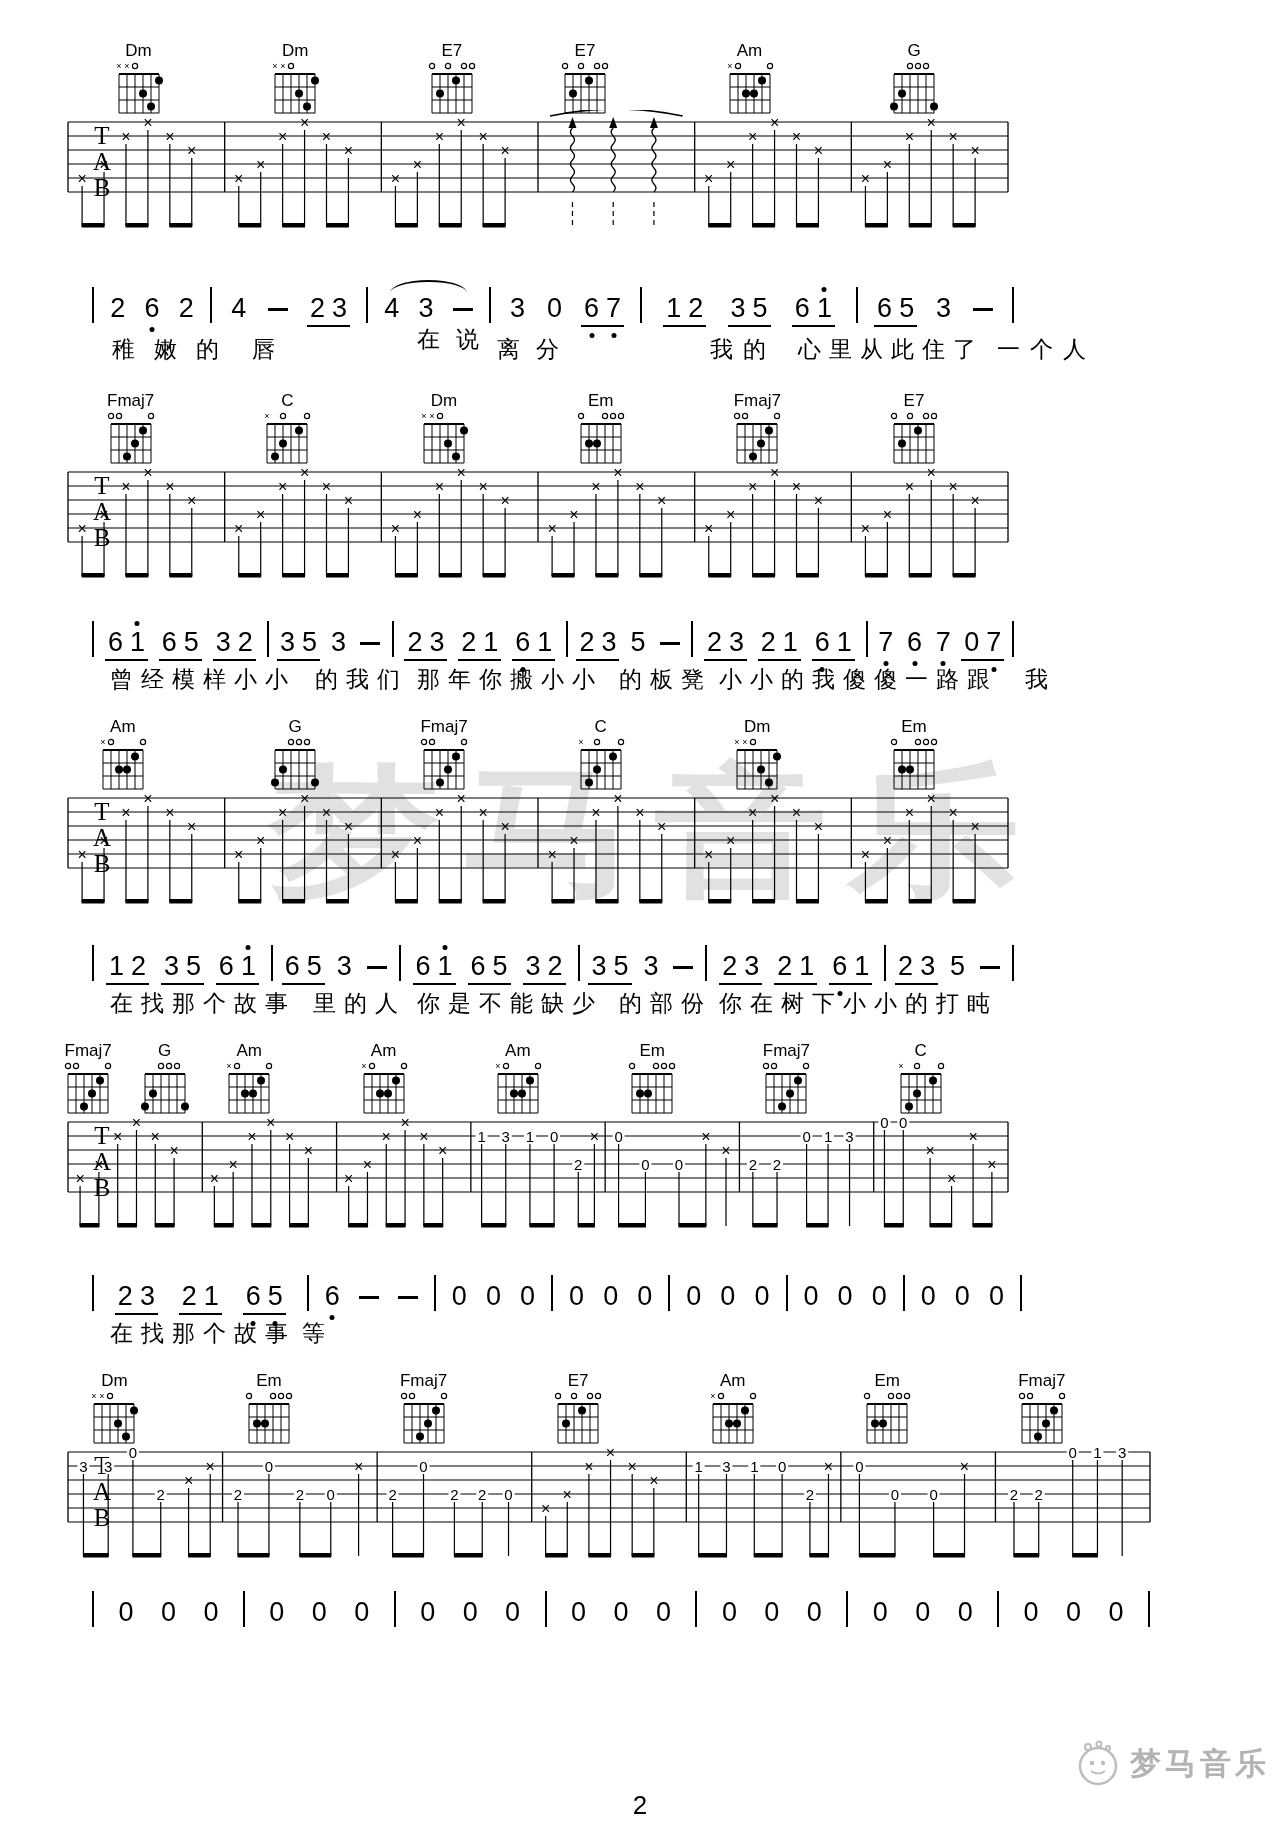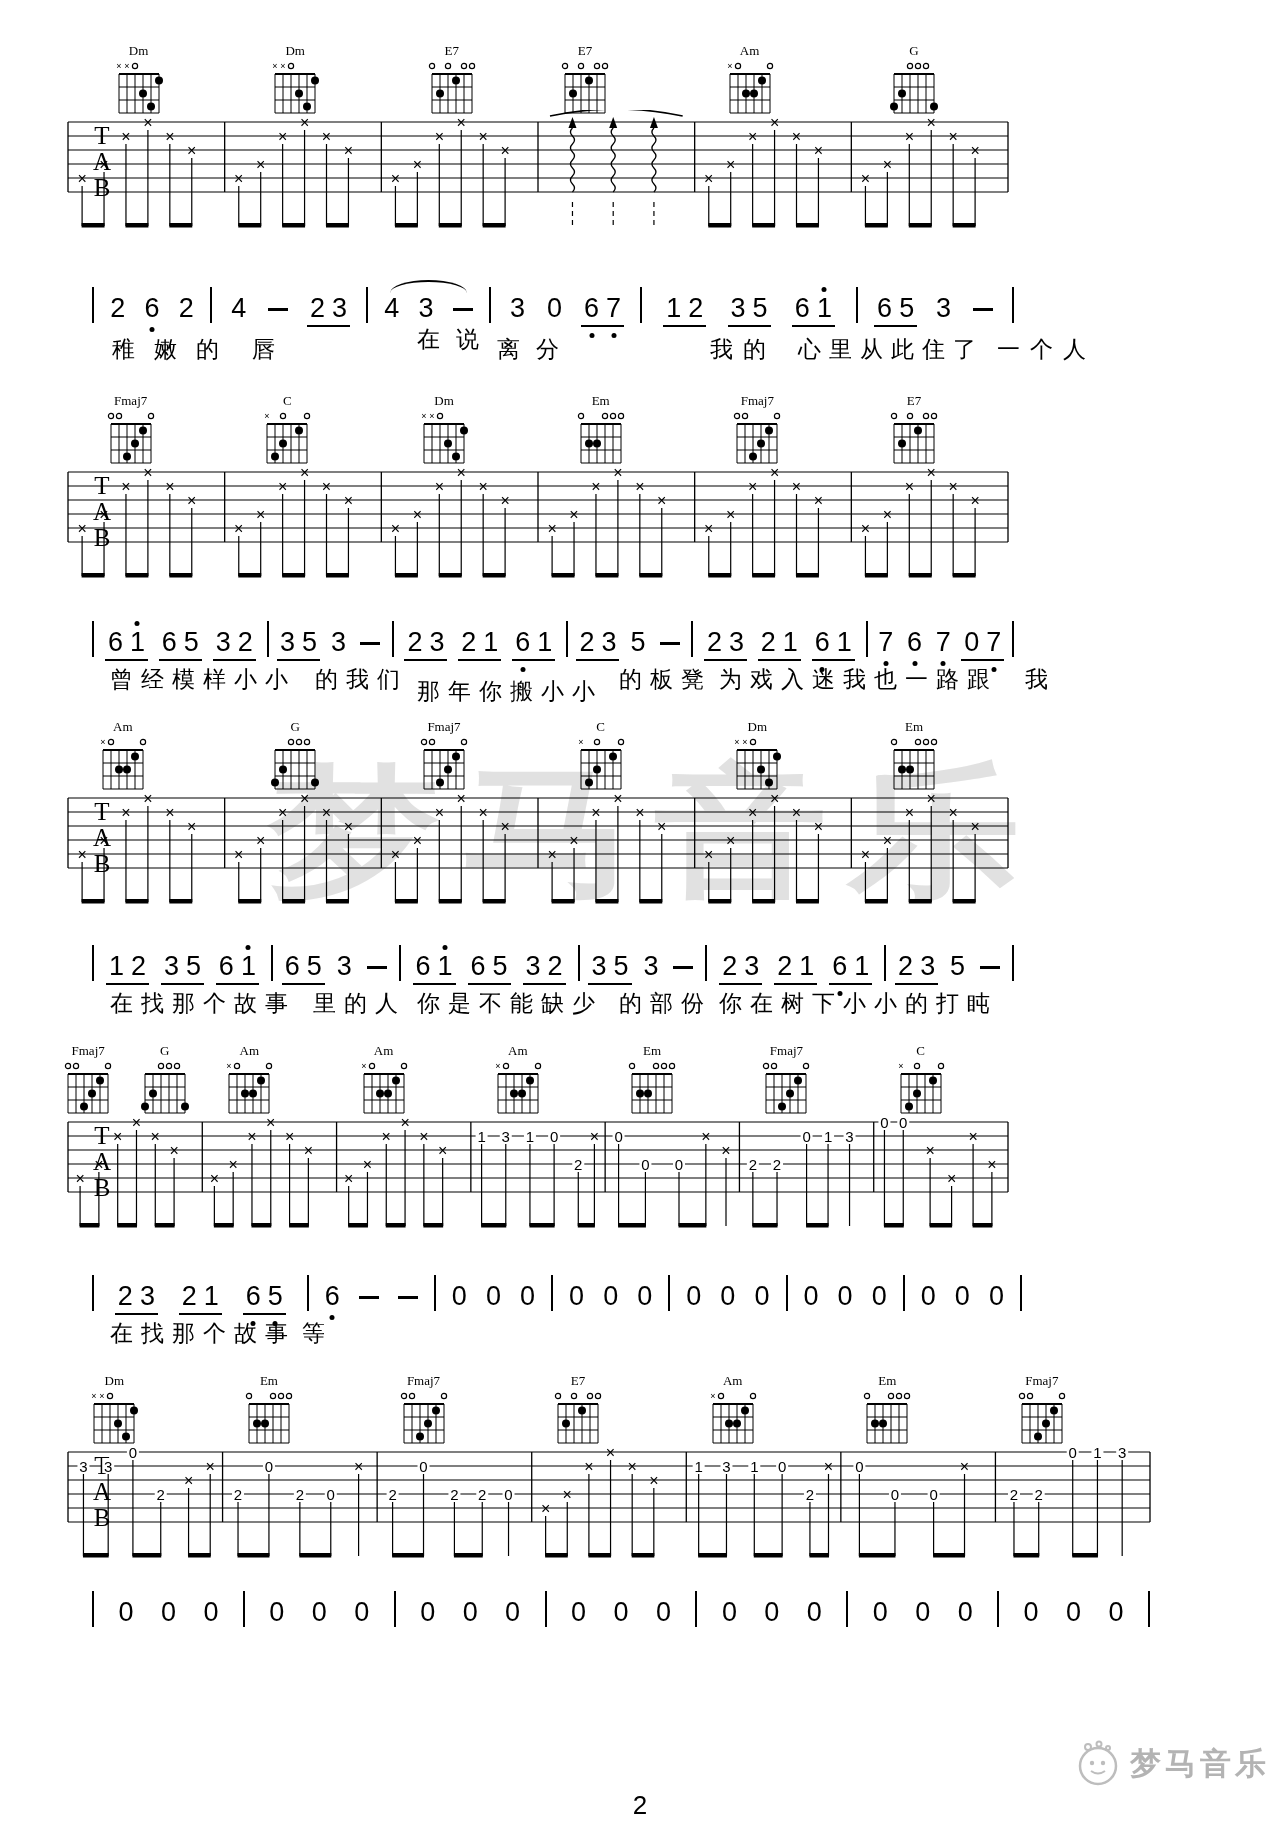--- a/index.html
+++ b/index.html
@@ -1,20 +1,20 @@
 <!DOCTYPE html>
 <html><head>
 <meta charset="utf-8">
 <style>
 *{box-sizing:border-box}
 body{margin:0;background:#888}
 .page{position:relative;width:1280px;height:1824px;margin:0 auto;background:#fff;
   font-family:"Liberation Sans",sans-serif;color:#000;overflow:hidden}
 .chord{position:absolute;width:56px;text-align:center}
-.chord .cname{font-size:13px;line-height:17px;margin-bottom:1px;font-family:Liberation Serif, serif}
+.chord .cname{font-size:17px;line-height:17px;margin-bottom:1px;font-family:Liberation Sans, sans-serif}
 .tabsvg{position:absolute;left:0}
 .jrow{position:absolute;display:flex;align-items:flex-start}
 .jbar{width:2px;height:36px;background:#000;margin-top:1px;flex:none}
 .jm{display:flex;justify-content:space-evenly;align-items:flex-start;position:relative;padding-top:8px}
 .jg{display:flex;gap:7px;padding:0 3px 2px;position:relative}
 .jg.u{border-bottom:2.5px solid #000}
 .jt{position:relative;font-size:27px;line-height:29px;font-family:"Liberation Sans",sans-serif}
 .jt .hd{position:absolute;top:-7px;left:50%;transform:translateX(-50%);width:5px;height:5px;border-radius:50%;background:#000}
 .jt .ld{position:absolute;bottom:-9px;left:50%;transform:translateX(-50%);width:5px;height:5px;border-radius:50%;background:#000}
 .jg.u .jt .ld{bottom:-15px}
@@ -1396,23 +1396,23 @@
           </div>
           <div class="jg u">
             <div class="jt">0</div>
             <div class="jt">7<div class="ld"></div></div>
           </div>
         </div>
         <div class="jbar"></div>
       </div>
       <div class="lyr-seg" style="left: 110px; top: 664px; letter-spacing: 8px;">曾经模样小小</div>
       <div class="lyr-seg" style="left: 315px; top: 664px; letter-spacing: 8px;">的我们</div>
-      <div class="lyr-seg" style="left: 417px; top: 664px; letter-spacing: 8px; margin-top: 12px;">那年你搬小小</div>
+      <div class="lyr-seg" style="left: 417px; top: 664px; letter-spacing: 8px;">那年你搬小小</div>
       <div class="lyr-seg" style="left: 619px; top: 664px; letter-spacing: 8px;">的板凳</div>
-      <div class="lyr-seg" style="left: 719px; top: 664px; letter-spacing: 8px;">为戏入迷我也</div>
+      <div class="lyr-seg" style="left: 719px; top: 664px; letter-spacing: 8px;">小小的我傻傻</div>
       <div class="lyr-seg" style="left: 905px; top: 664px; letter-spacing: 8px;">一路跟</div>
       <div class="lyr-seg" style="left: 1025px; top: 664px; letter-spacing: 0px;">我</div>
       <div class="jrow" style="left: 92px; top: 944px; width: 922px;">
         <div class="jbar"></div>
         <div class="jm" style="flex-grow: 8;">
           <div class="jg u">
             <div class="jt">1</div>
             <div class="jt">2</div>
           </div>
           <div class="jg u">

